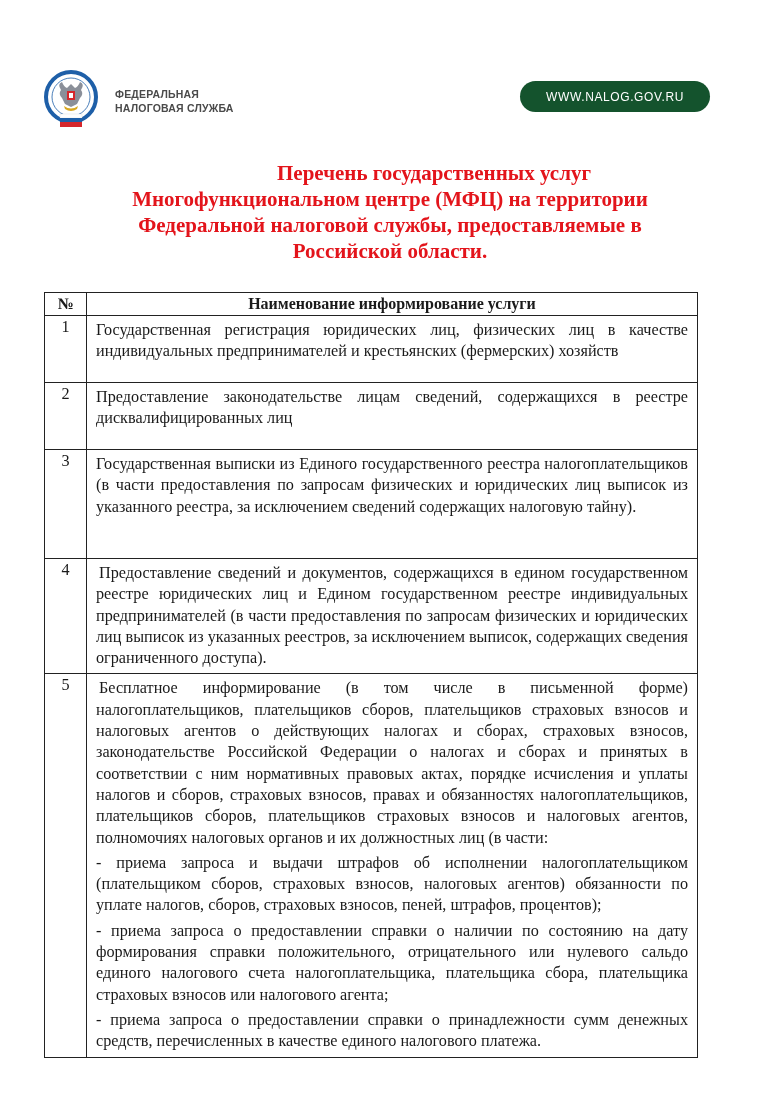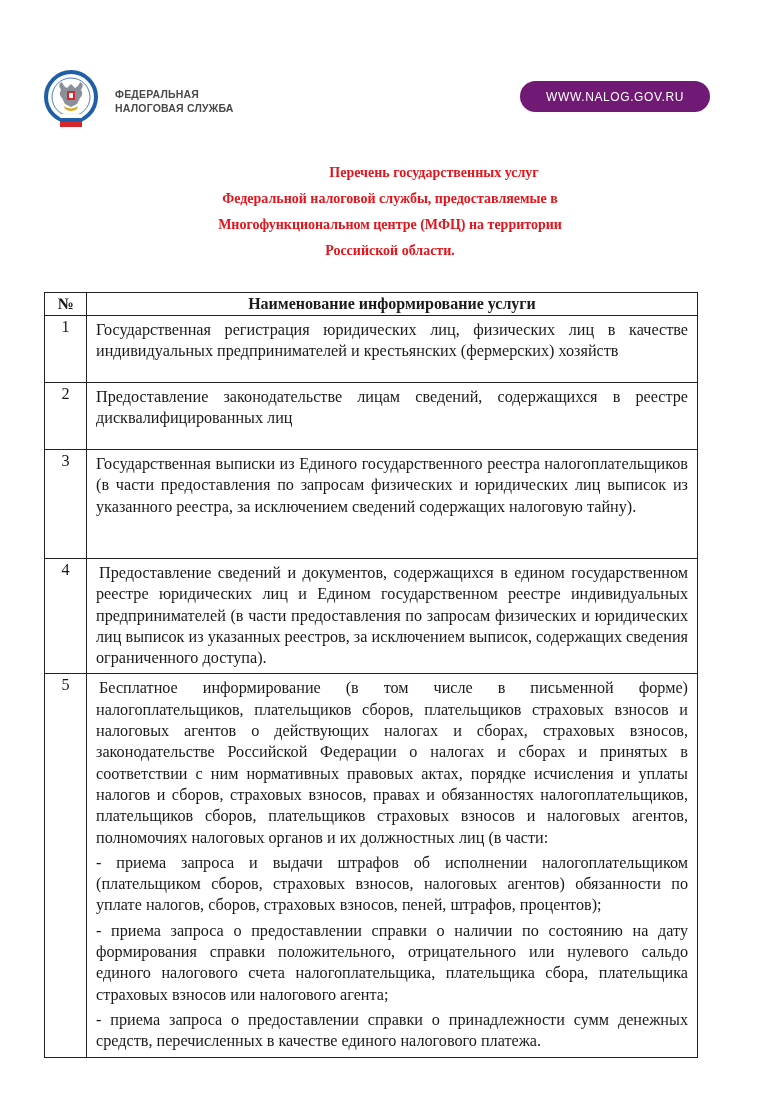--- a/index.html
+++ b/index.html
@@ -2,23 +2,23 @@
 <html><head>
 <meta charset="utf-8">
 <style>
   html, body { margin: 0; padding: 0; background: #ffffff; }
   body { width: 778px; height: 1100px; position: relative; overflow: hidden; font-family: "Liberation Serif", serif; color: #1a1a1a; }
 
   .header { position: absolute; left: 0; top: 0; width: 680px; height: 140px; margin-top: 8px; }
   .logo { position: absolute; left: 44px; top: 62px; width: 54px; height: 62px; }
   .org-name { position: absolute; left: 115px; top: 79px; font-family: "Liberation Sans", sans-serif; font-weight: bold; font-size: 10.5px; line-height: 14px; color: #4a4a4a; letter-spacing: 0.2px; }
   .org-name span { display: block; }
-  .site-button { position: absolute; left: 520px; top: 73px; width: 190px; height: 31px; border-radius: 16px; background: #701a75; color: #ffffff; font-family: "Liberation Sans", sans-serif; font-size: 12px; letter-spacing: 0.6px; display: flex; align-items: center; justify-content: center; text-decoration: none; }
+  .site-button { position: absolute; left: 520px; top: 73px; width: 190px; height: 31px; border-radius: 16px; background: #14532d; color: #ffffff; font-family: "Liberation Sans", sans-serif; font-size: 12px; letter-spacing: 0.6px; display: flex; align-items: center; justify-content: center; text-decoration: none; }
 
-  .title { position: absolute; left: 60px; top: 160px; width: 660px; text-align: center; color: #e3141b; font-weight: bold; font-size: 14px; line-height: 26px; }
+  .title { position: absolute; left: 60px; top: 160px; width: 660px; text-align: center; color: #e3141b; font-weight: bold; font-size: 21px; line-height: 26px; }
   .title span { display: block; }
   .title .l1 { padding-left: 88px; }
 
   table.services { position: absolute; left: 44px; top: 292px; width: 654px; border-collapse: collapse; font-size: 16.2px; line-height: 21.3px; }
   table.services td, table.services th { border: 1.5px solid #222; vertical-align: top; }
   table.services th { font-weight: bold; height: 22px; padding: 0; font-size: 16px; }
   th.num-col { width: 39px; }
   td.num { text-align: center; vertical-align: middle; width: 39px; }
   td.desc { padding: 0 5px 0 5px; text-align: justify; text-align-last: left; }
   td.desc p { margin: 4px; }
@@ -45,22 +45,22 @@
   </svg>
   <div class="org-name">
     <span>ФЕДЕРАЛЬНАЯ</span>
     <span>НАЛОГОВАЯ СЛУЖБА</span>
   </div>
   <a class="site-button">WWW.NALOG.GOV.RU</a>
 </div>
 
 <div class="title">
   <span class="l1">Перечень государственных услуг</span>
+  <span>Многофункциональном центре (МФЦ) на территории</span>
   <span>Федеральной налоговой службы, предоставляемые в</span>
-  <span>Многофункциональном центре (МФЦ) на территории</span>
   <span>Российской области.</span>
 </div>
 
 <table class="services">
   <tbody>
       <tr>
     <th class="num-col">№</th>
     <th>Наименование информирование услуги</th>
   </tr>
   <tr class="r1">

